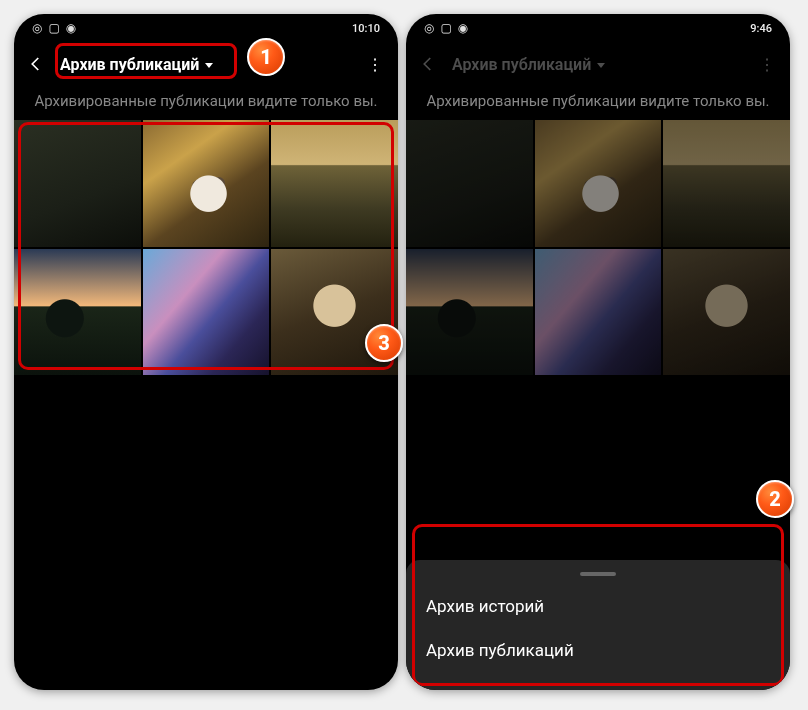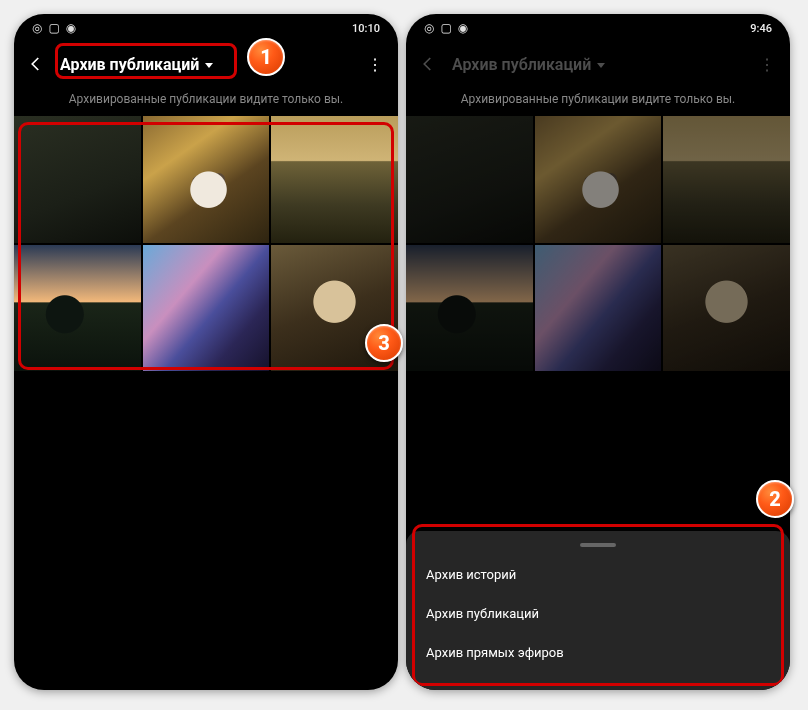--- a/index.html
+++ b/index.html
@@ -70,21 +70,21 @@
     margin-top: 2px;
   }
   .more-dots {
     margin-left: auto;
     color: #fff; font-size: 16px;
     width: 22px; text-align: center;
     cursor: pointer;
   }
   .subtitle {
     color: #888;
-    font-size: 12px;
+    font-size: 15px;
     text-align: center;
     padding: 6px 0 10px;
   }
   .grid {
     display: grid;
     grid-template-columns: repeat(3, 1fr);
     gap: 2px;
   }
   .cell {
     aspect-ratio: 1/1;
@@ -129,21 +129,21 @@
     border-top-left-radius: 14px;
     border-top-right-radius: 14px;
     padding: 10px 0 18px;
   }
   .sheet-handle {
     width: 36px; height: 4px; border-radius: 2px;
     background: #666; margin: 2px auto 8px;
   }
   .sheet-item {
     color: #fff;
-    font-size: 13px;
+    font-size: 17px;
     padding: 12px 20px;
     cursor: pointer;
   }
 
   
   .hl {
     position: absolute;
     border: 3px solid #d20000;
     border-radius: 8px;
     pointer-events: none;
@@ -245,21 +245,20 @@
       <div class="cell thumb-hills"></div>
       <div class="cell thumb-tree"></div>
       <div class="cell thumb-sky"></div>
       <div class="cell thumb-animal"></div>
     </div>
 
     <div class="bottom-sheet">
       <div class="sheet-handle"></div>
       <div class="sheet-item">Архив историй</div>
       <div class="sheet-item">Архив публикаций</div>
-      <div class="sheet-item">Архив прямых эфиров</div>
     </div>
 
     <div class="hl hl-sheet"></div>
   </div>
 
 </div>
 
 <div class="badge b1">1</div>
 <div class="badge b3">3</div>
 <div class="badge b2">2</div>

